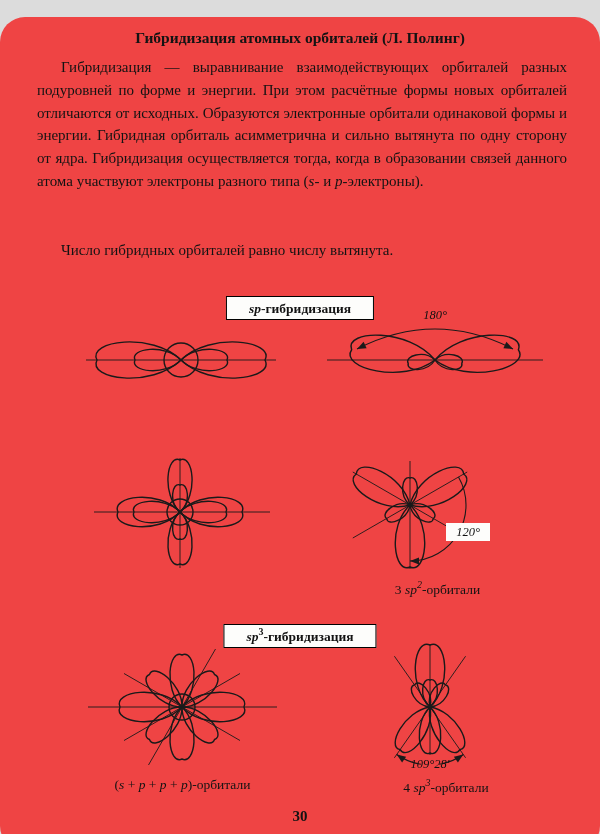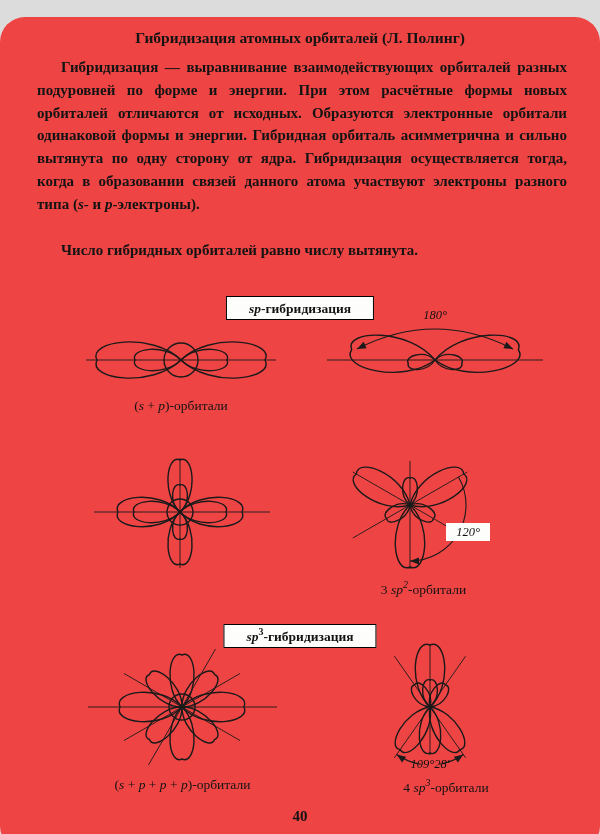--- a/index.html
+++ b/index.html
@@ -5,21 +5,21 @@
   html,body{margin:0;padding:0;background:#dcdcdc;}
   .page{
     width:600px;height:834px;position:relative;margin:17px auto;
     background:#ef4444;color:#131313;overflow:hidden;
     font-family:"Liberation Serif", serif;
     border-radius:25px;
   }
   .title{position:absolute;top:12px;left:0;width:100%;text-align:center;
     font-weight:bold;font-size:15.5px;}
   .para{position:absolute;left:37px;right:33px;margin:0;font-size:15px;
-    line-height:22.8px;font-weight:bold;text-align:justify;text-indent:24px;}
+    line-height:22.8px;font-weight:normal;text-align:justify;text-indent:24px;}
   #p1{top:39px;}
   #p2{top:222px;}
   i{font-style:italic;}
   .label-box{position:absolute;left:50%;transform:translateX(-50%);
     border:1.4px solid #000;padding:1px 22px 2px;font-size:13.5px;
     font-weight:bold;background:#fdfdfb;white-space:nowrap;z-index:3;}
   sup{font-size:10px;}
   .caption{position:absolute;text-align:center;font-size:13.5px;}
   .fig{position:absolute;}
   .orb{fill:none;stroke:#1a1a1a;stroke-width:1.4;}
@@ -56,21 +56,20 @@
   <div class="label-box" style="top:279px"><i>sp</i><sup></sup><span>-гибридизация</span></div>
 
   <svg class="fig" style="left:84px;top:307px" width="194" height="72" viewBox="0 0 194 72">
     <line class="axis" x1="2" y1="36" x2="192" y2="36"></line>
     <use class="orb" href="#petalXL" transform="translate(97,36)"></use>
     <use class="orb" href="#petalXL" transform="translate(97,36) rotate(180)"></use>
     <use class="orb" href="#petalM" transform="translate(97,36)"></use>
     <use class="orb" href="#petalM" transform="translate(97,36) rotate(180)"></use>
     <circle class="orb" cx="97" cy="36" r="17"></circle>
   </svg>
-  <div class="caption" style="left:84px;top:381px;width:194px"><span>(</span><i>s</i><span> + </span><i>p</i><span>)-орбитали</span></div>
 
   <svg class="fig" style="left:325px;top:280px" width="220" height="98" viewBox="0 0 220 98">
     <line class="axis" x1="2" y1="63" x2="218" y2="63"></line>
     <g transform="rotate(-7 110 63)">
       <use class="orb" href="#petalXL" transform="translate(110,63)"></use>
       <use class="orb" href="#petalS" transform="translate(110,63) rotate(180)"></use>
     </g>
     <g transform="rotate(7 110 63)">
       <use class="orb" href="#petalXL" transform="translate(110,63) rotate(180)"></use>
       <use class="orb" href="#petalS" transform="translate(110,63)"></use>
@@ -104,21 +103,21 @@
     <use class="orb" href="#petalL" transform="translate(90,48) rotate(210)"></use>
     <use class="orb" href="#petalL" transform="translate(90,48) rotate(330)"></use>
     <use class="orb" href="#petalS" transform="translate(90,48) rotate(270)"></use>
     <use class="orb" href="#petalS" transform="translate(90,48) rotate(30)"></use>
     <use class="orb" href="#petalS" transform="translate(90,48) rotate(150)"></use>
     <path class="arc" d="M 138.5 20 A 56 56 0 0 1 90 104"></path>
     <polygon class="arrow" points="90,104 99,100.5 99,107.5"></polygon>
     <rect class="mask" x="126" y="66" width="44" height="18"></rect>
     <text class="ang" x="148" y="79" text-anchor="middle">120°</text>
   </svg>
-  <div class="caption" style="left:316px;top:562px;width:215px"><span>3 </span><i>sp</i><sup><i>2</i></sup><span>-орбитали</span></div>
+  <div class="caption" style="left:330px;top:562px;width:215px"><span>3 </span><i>sp</i><sup><i>2</i></sup><span>-орбитали</span></div>
 
   <div class="label-box" style="top:607px"><i>sp</i><sup>3</sup><span>-гибридизация</span></div>
 
   <svg class="fig" style="left:85px;top:630px" width="195" height="128" viewBox="0 0 195 128">
     <line class="axis" x1="3" y1="60" x2="192" y2="60"></line>
     <line class="axis" x1="39" y1="93.5" x2="155" y2="26.5"></line>
     <line class="axis" x1="39" y1="26.5" x2="155" y2="93.5"></line>
     <line class="axis" x1="63.5" y1="118" x2="130.5" y2="2"></line>
     <use class="orb" href="#petalL" transform="translate(97,60)"></use>
     <use class="orb" href="#petalL" transform="translate(97,60) rotate(180)"></use>
@@ -144,14 +143,14 @@
     <use class="orb" href="#petalS" transform="translate(108,64) rotate(305)"></use>
     <use class="orb" href="#petalS" transform="translate(108,64) rotate(270)"></use>
     <path class="arc" d="M 74.7 111.5 A 58 58 0 0 0 98.9 121.3"></path>
     <path class="arc" d="M 117.1 121.3 A 58 58 0 0 0 141.3 111.5"></path>
     <polygon class="arrow" points="74.7,111.5 84.1,113.8 80.1,119.6"></polygon>
     <polygon class="arrow" points="141.3,111.5 131.9,113.8 135.9,119.6"></polygon>
     <text class="ang" x="108" y="125" text-anchor="middle">109°28′</text>
   </svg>
   <div class="caption" style="left:336px;top:760px;width:220px"><span>4 </span><i>sp</i><sup><i>3</i></sup><span>-орбитали</span></div>
 
-  <div class="pagenum">40</div>
+  <div class="pagenum">30</div>
 </div>
 
 </body></html>

